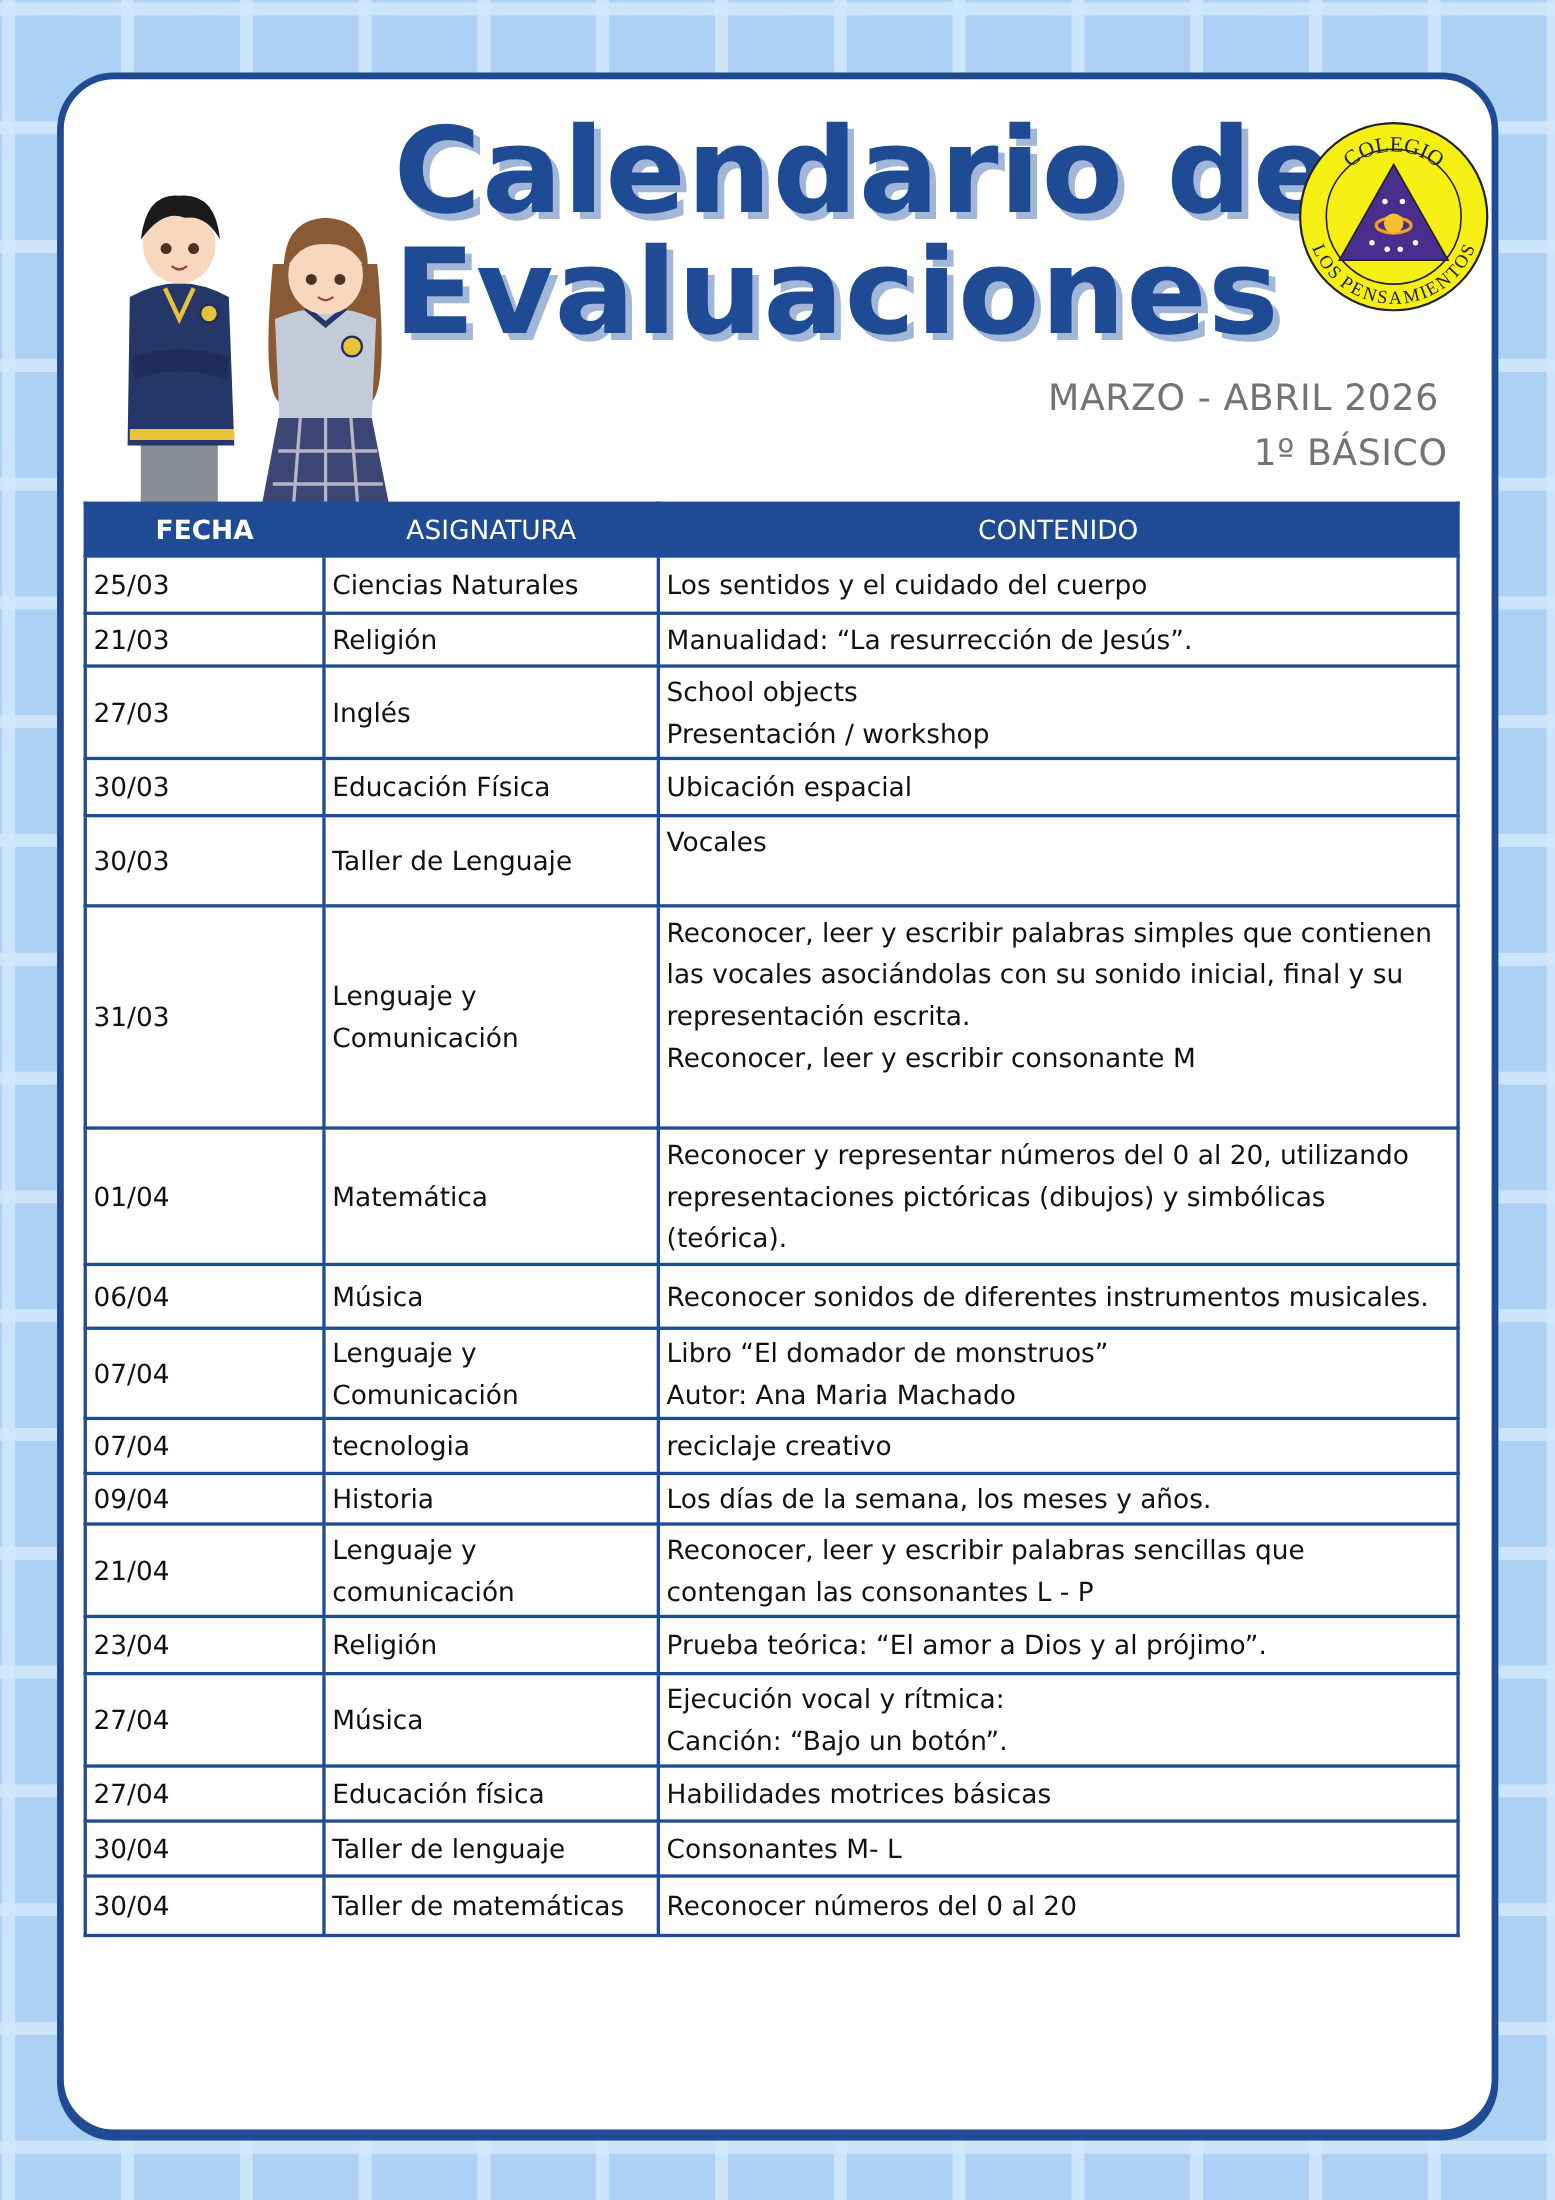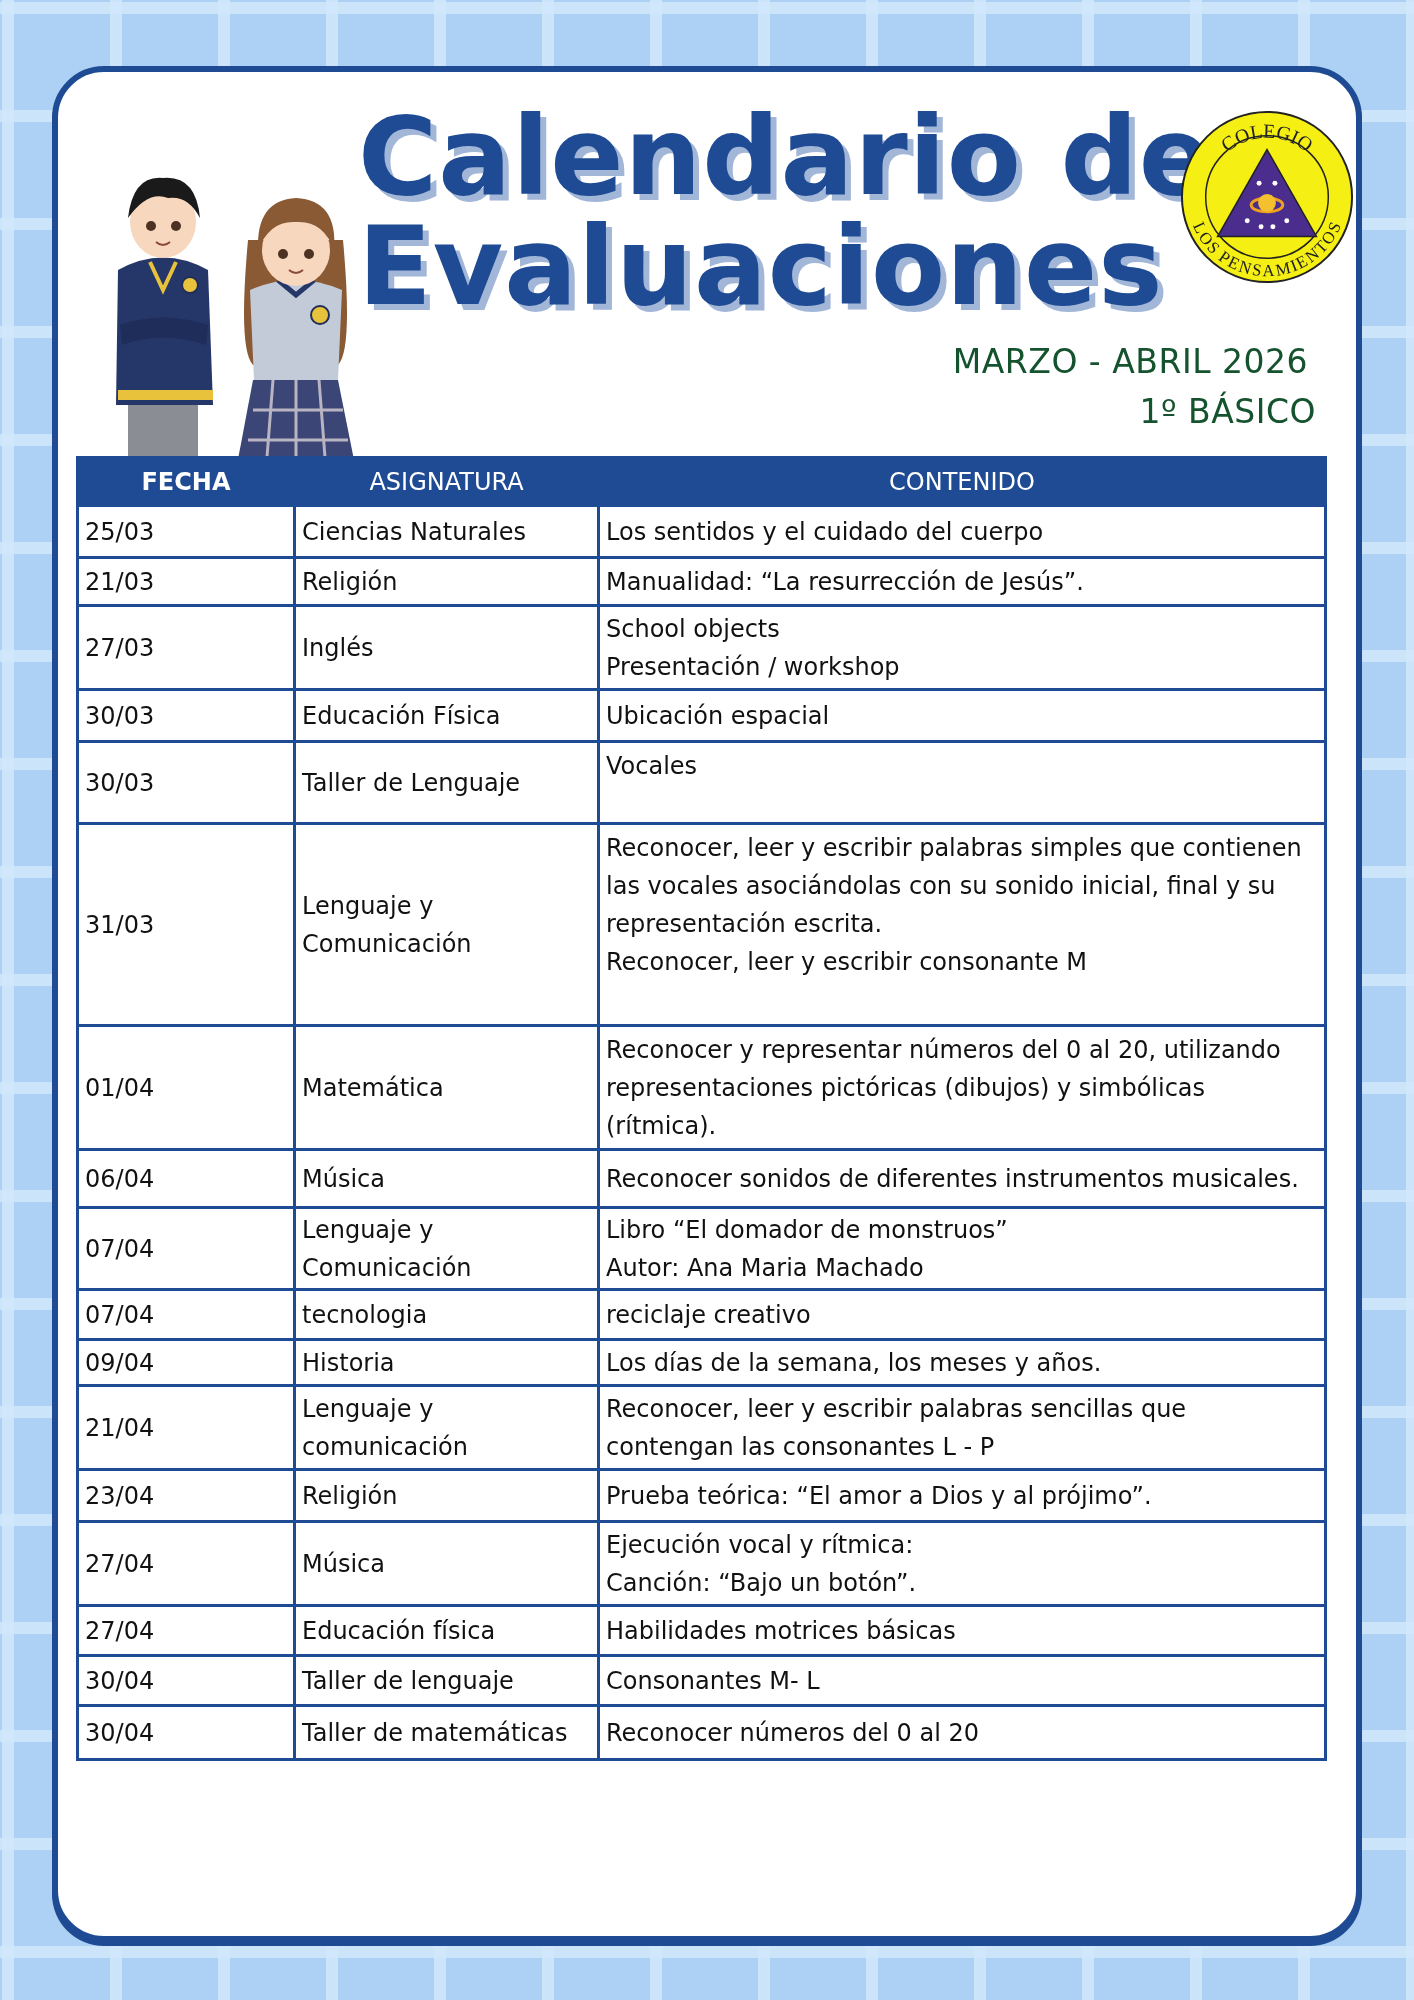--- a/index.html
+++ b/index.html
@@ -34,21 +34,21 @@
     line-height: 110px;
     letter-spacing: 1px;
     color: #1e4b93;
     text-shadow: 6px 6px 0 #a2b6d8;
   }
   .subtitle {
     position: absolute;
     right: 40px;
     text-align: right;
     font-family: "DejaVu Sans", sans-serif;
-    color: #14532d;
+    color: #737373;
     font-size: 33px;
     letter-spacing: 0.5px;
   }
   .sub1 { top: 270px; right: 48px; }
   .sub2 { top: 320px; }
 
   
   .kids {
     position: absolute;
     left: 30px; top: 78px;
@@ -239,21 +239,21 @@
           </td>
         </tr>
         <tr style="height: 124px;">
           <td>01/04</td>
           <td>
             <span class="line">Matemática</span>
           </td>
           <td>
             <span class="line">Reconocer y representar números del 0 al 20, utilizando</span>
             <span class="line">representaciones pictóricas (dibujos) y simbólicas</span>
-            <span class="line">(rítmica).</span>
+            <span class="line">(teórica).</span>
           </td>
         </tr>
         <tr style="height: 58px;">
           <td>06/04</td>
           <td>
             <span class="line">Música</span>
           </td>
           <td>
             <span class="line">Reconocer sonidos de diferentes instrumentos musicales.</span>
           </td>

